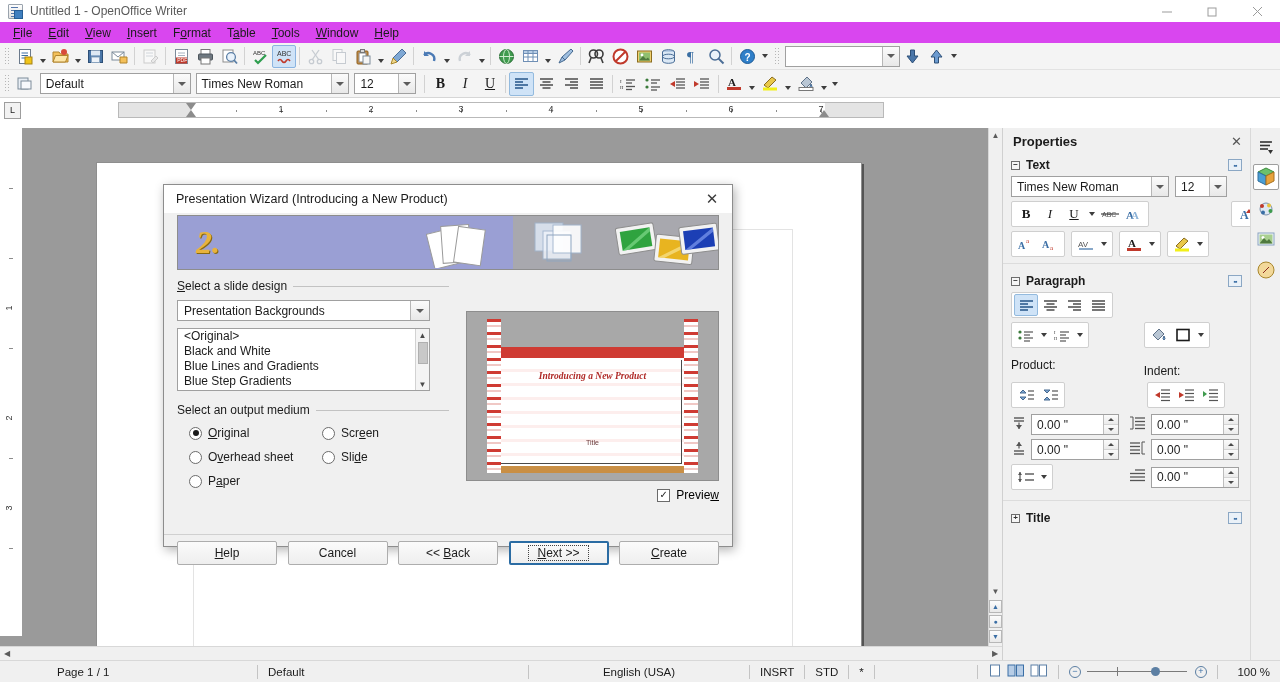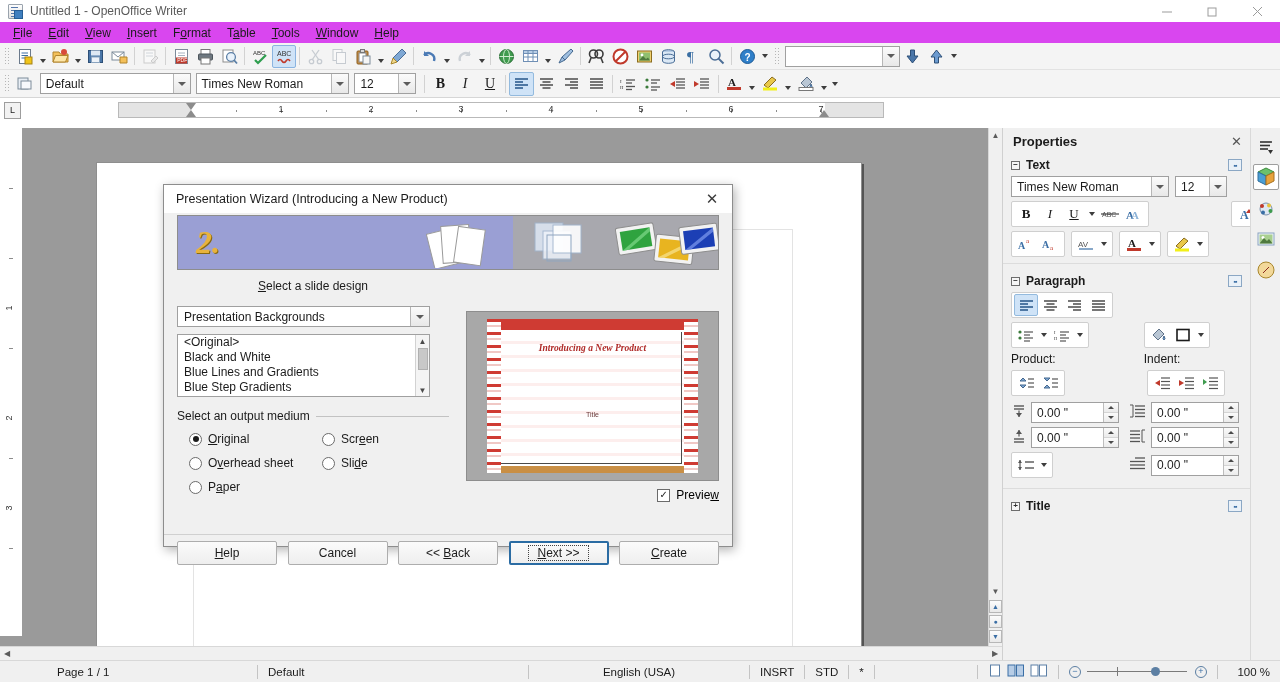--- a/index.html
+++ b/index.html
@@ -995,21 +995,21 @@
             <svg width="16" height="14">
                 <rect x="2" y="1.5" width="12" height="11" fill="#fff" stroke="#1b1b1b" stroke-width="1.6"></rect>
               </svg>
           </div>
           <div class="sb-caret"></div>
         </div>
       </div>
 
       <div class="sb-row" style="margin-top:4px;">
         <span class="sb-label">Product:</span>
-        <span class="sb-label" style="margin-left:88px;">Indent:</span>
+        <span class="sb-label" style="margin-left:88px;margin-top:12px;">Indent:</span>
       </div>
       <div class="sb-row">
         <div class="sb-group">
           <div class="sb-btn">
             <svg width="17" height="14">
                 <path d="M2 5 L5 2 L8 5 Z" fill="#7fa8d4" stroke="#45688f"></path>
                 <path d="M2 9 L5 12 L8 9 Z" fill="#7fa8d4" stroke="#45688f"></path>
                 <line x1="10" y1="3" x2="16" y2="3" stroke="#555" stroke-width="1.2"></line>
                 <line x1="10" y1="7" x2="16" y2="7" stroke="#555" stroke-width="1.2"></line>
                 <line x1="10" y1="11" x2="16" y2="11" stroke="#555" stroke-width="1.2"></line>
@@ -1316,21 +1316,21 @@
               </g>
             <g transform="rotate(-7 86 16)">
                 <rect x="65" y="3" width="38" height="27" rx="2" fill="#f2f2f2" stroke="#8d8d8d"></rect>
                 <rect x="69" y="7" width="30" height="19" fill="#1c3fb5"></rect>
                 <path d="M69 26 L99 7 L99 11 L75 26 Z" fill="#7f9bf0" opacity="0.7"></path>
               </g>
           </svg>
         </span>
       </div>
 
-      <div class="grp-legend" style="width:272px;flex-direction:column;">
+      <div class="grp-legend" style="width:272px;">
         <span><u class="acc">S</u>elect a slide design</span>
         <span class="ln"></span>
       </div>
 
       <div class="dd" style="margin-top:7px; width:253px;">
         <span>Presentation Backgrounds</span>
         <span class="arrow-box"></span>
       </div>
 
       <div class="listbox" style="margin-top:7px; width:253px; height:63px;">
@@ -1369,21 +1369,21 @@
         </div>
         <div class="radio-row" style="position:absolute; left:12px; top:48px;">
           <span class="radio"></span>
           <span>P<u class="acc">a</u>per</span>
         </div>
       </div>
 
       <div class="preview-box">
         <div style="position:absolute; left:20px; top:7px; width:14px; bottom:7px; background:repeating-linear-gradient(to bottom,#cf3b33 0 3px,#ffffff 3px 6px,#f0c8c5 6px 8px,#ffffff 8px 13px);"></div>
         <div style="position:absolute; right:20px; top:7px; width:14px; bottom:7px; background:repeating-linear-gradient(to bottom,#cf3b33 0 3px,#ffffff 3px 6px,#f0c8c5 6px 8px,#ffffff 8px 13px);"></div>
-        <div class="slide" style="left:34px; right:34px;">
+        <div class="slide" style="left:34px; right:34px;margin-top:28px;">
           <div style="position:absolute; left:0; right:0; top:0; height:11px; background:#cf3b33;"></div>
           <div style="position:absolute; left:0; right:0; bottom:0; height:7px; background:#c98f45;"></div>
           <div style="position:absolute; left:0; right:0; top:11px; bottom:7px; background:repeating-linear-gradient(to bottom,#ffffff 0 11px,#fdeeed 11px 14px);"></div>
           <div style="position:absolute; left:0; right:0; top:24px; text-align:center; font-family:'Liberation Serif',serif;
                       font-style:italic; font-weight:bold; font-size:9.5px; color:#b02a28;">Introducing a New Product</div>
           <div style="position:absolute; left:0; right:0; top:92px; text-align:center; font-size:7px; color:#6b3a3a;">Title</div>
           <div style="position:absolute; left:0; right:2px; top:13px; bottom:9px; border-right:1px solid #4a4a4a; border-bottom:1px solid #4a4a4a;"></div>
         </div>
       </div>
 

